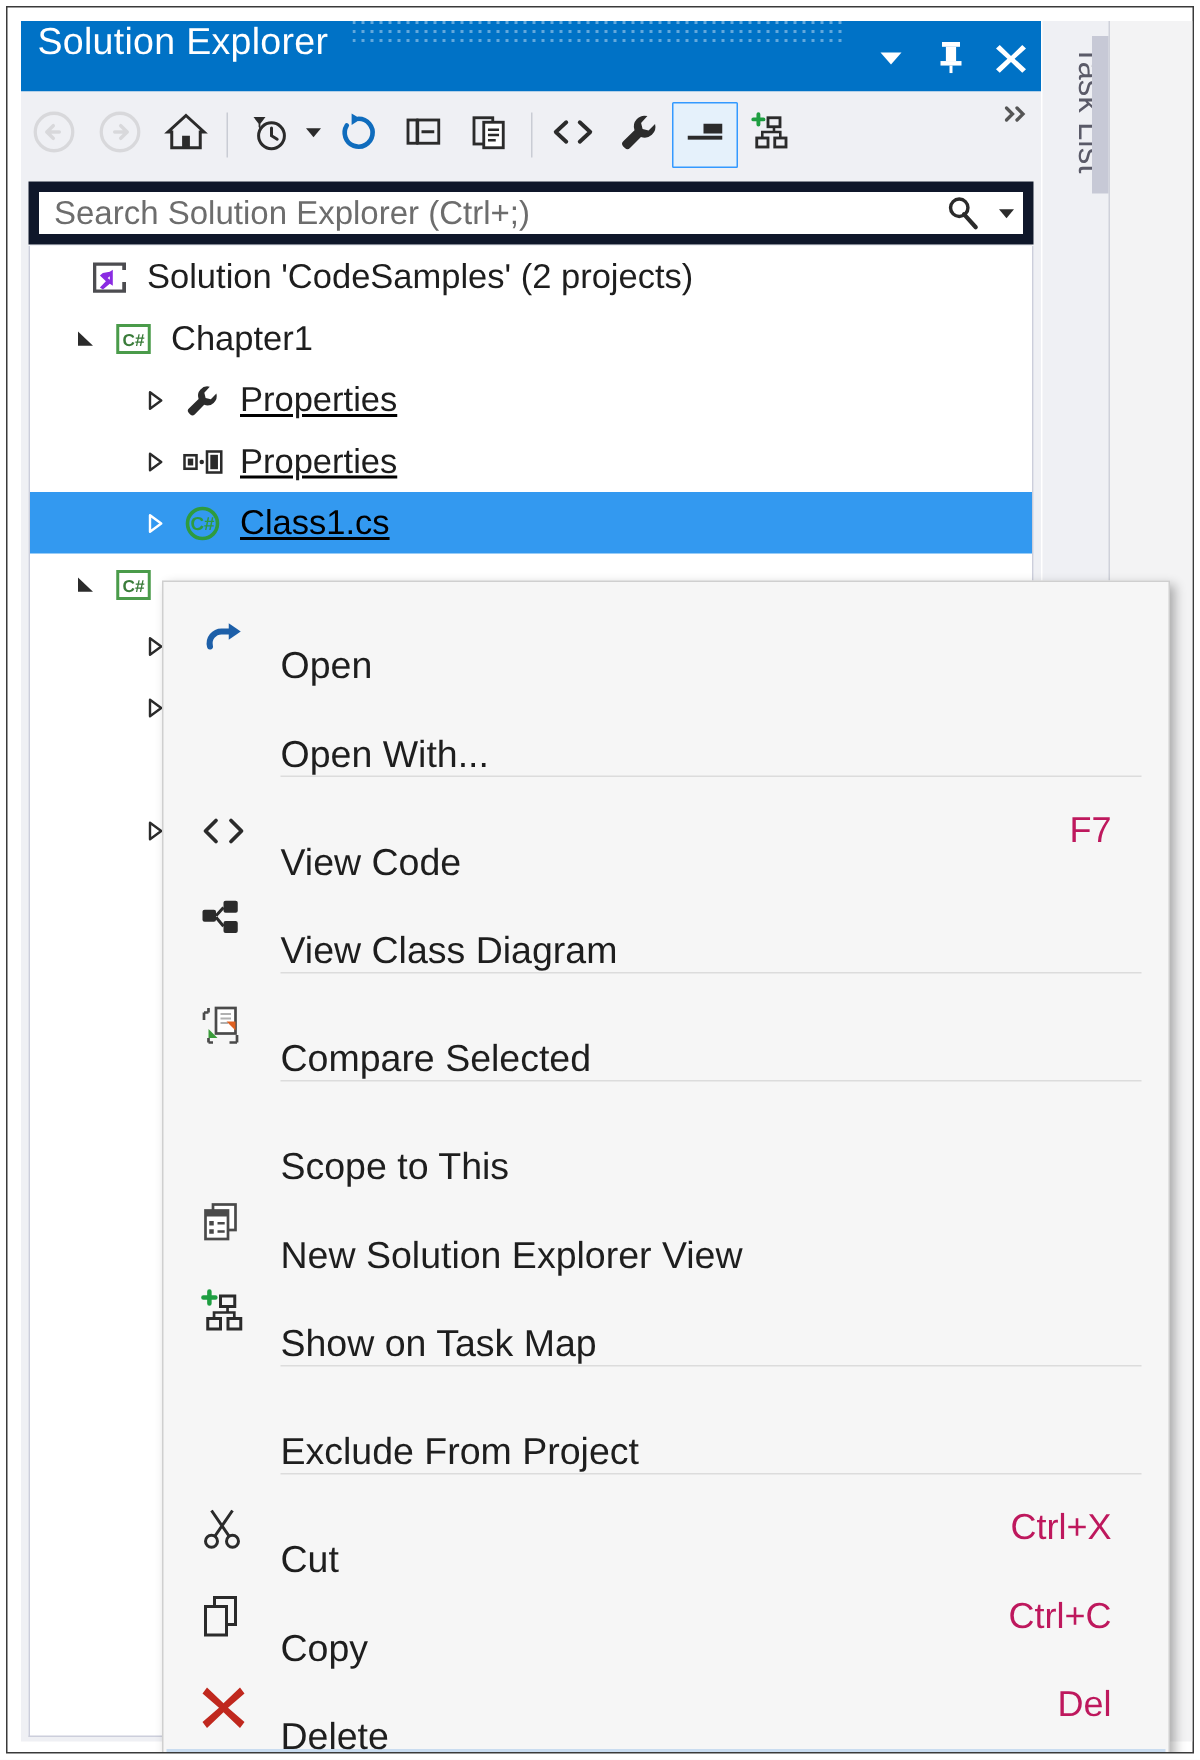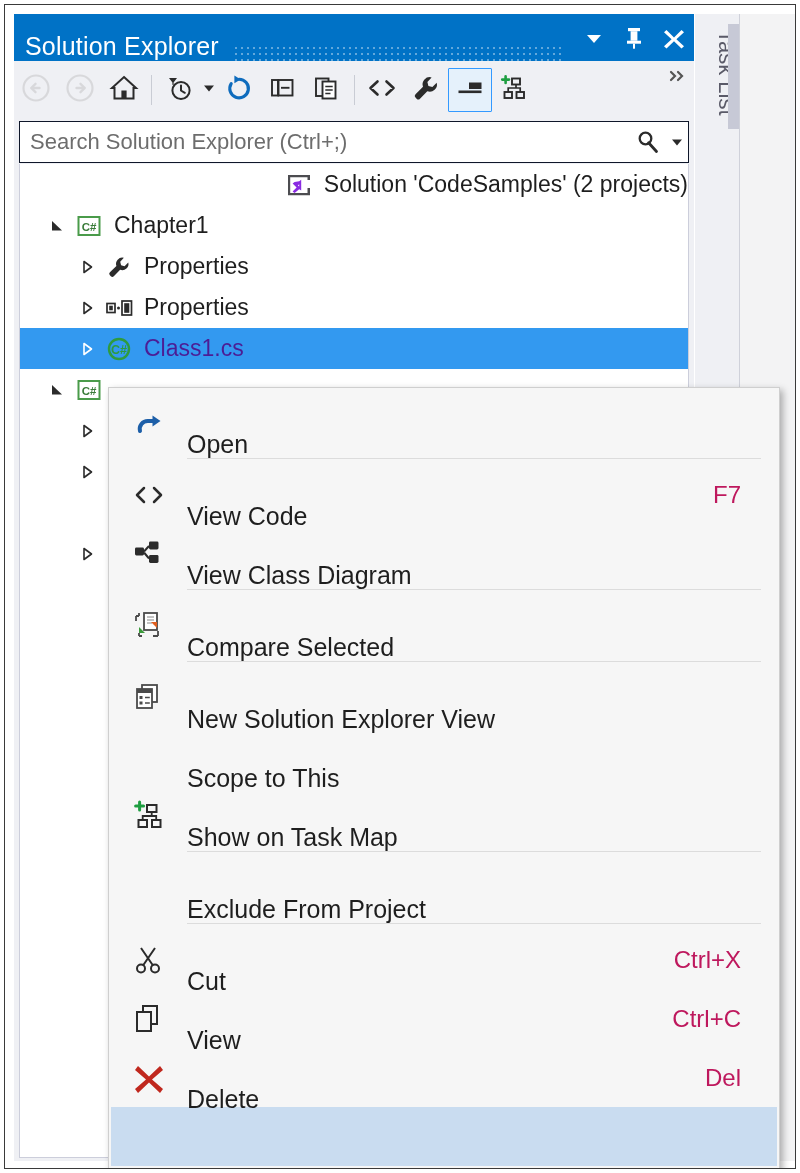--- a/index.html
+++ b/index.html
@@ -32,21 +32,21 @@
     background: #eff0f4;
   }
 
   
   #title-bar {
     position: absolute;
     left: 0; top: 0;
     width: 680px; height: 47px;
     background: #0072c6;
     display: flex;
-    align-items: flex-end;
+    align-items: flex-start;
   }
   #title-text {
     color: #ffffff;
     font-size: 25px;
     margin-left: 11px;
     letter-spacing: 0.2px;
     white-space: nowrap;
   }
   #title-grip {
     flex: 1;
@@ -101,21 +101,21 @@
     height: 44px;
     padding-top: 4px;
   }
 
   
   #search-box {
     position: absolute;
     left: 5px; top: 107px;
     width: 670px; height: 42px;
     background: #ffffff;
-    border: 1px solid #0f172a;
+    border: 7px solid #0f172a;
     box-sizing: border-box;
     display: flex;
     align-items: center;
   }
   #search-input {
     flex: 1;
     border: none; outline: none;
     background: transparent;
     font-family: "Liberation Sans", sans-serif;
     font-size: 22px;
@@ -139,40 +139,40 @@
     overflow: hidden;
   }
   .node {
     height: 41px;
     display: flex;
     align-items: center;
     white-space: nowrap;
     box-sizing: border-box;
   }
   .node.selected { background: #3399f0; }
-  .node.selected .node-label { color: #4c1d95; }
+  .node.selected .node-label { color: #000000; }
   .twisty {
     width: 30px; height: 41px;
     display: flex; align-items: center; justify-content: center;
     flex: 0 0 30px;
   }
   .node-icon {
     width: 34px; height: 41px;
     display: flex; align-items: center; justify-content: center;
     flex: 0 0 34px;
   }
   .node-label {
     font-size: 23px;
     color: #1e1e1e;
     padding-left: 8px;
   }
   .node-label.bold { font-weight: normal; }
-  .indent-0 { padding-left: 6px; justify-content: flex-end; }
+  .indent-0 { padding-left: 6px; }
   .indent-1 { padding-left: 22px; }
-  .indent-2 { padding-left: 52px; }
+  .indent-2 { padding-left: 68px; text-decoration: underline; }
 
   
   #task-list-tab {
     position: absolute;
     left: 690px; top: 9px;
     width: 44px; height: 1147px;
     background: #eff0f4;
     border-right: 1px solid #cfd1da;
   }
   #task-list-label {
@@ -566,20 +566,25 @@
       <div class="mi-icon">
         <svg width="34" height="34" viewBox="0 0 34 34">
           <path d="M8 25 a8 8 0 0 1 8 -10 L24 15" fill="none" stroke="#1d5fa8" stroke-width="4" stroke-linecap="round"></path>
           <path d="M20.5 9.5 L28.5 15 L20.5 20.5 Z" fill="#1d5fa8"></path>
         </svg>
       </div>
       <div class="mi-label">Open</div>
       <div class="mi-shortcut"></div>
     </div>
 
+    <div class="menu-item">
+      <div class="mi-icon"></div>
+      <div class="mi-label">Open With...</div>
+      <div class="mi-shortcut"></div>
+    </div>
 
     <div class="menu-sep"></div>
 
     <div class="menu-item">
       <div class="mi-icon">
         <svg width="34" height="30" viewBox="0 0 34 30">
           <path d="M12 8 L5 15 L12 22 M22 8 L29 15 L22 22" fill="none" stroke="#2b2b2b" stroke-width="2.5" stroke-linecap="round" stroke-linejoin="round"></path>
         </svg>
       </div>
       <div class="mi-label">View Code</div>
@@ -613,41 +618,41 @@
           <path d="M13 24 L7 24 L7 18 Z" fill="#3a9b3a"></path>
         </svg>
       </div>
       <div class="mi-label">Compare Selected</div>
       <div class="mi-shortcut"></div>
     </div>
 
     <div class="menu-sep"></div>
 
     <div class="menu-item">
+      <div class="mi-icon"></div>
+      <div class="mi-label">Scope to This</div>
+      <div class="mi-shortcut"></div>
+    </div>
+
+    <div class="menu-item">
       <div class="mi-icon">
         <svg width="34" height="34" viewBox="0 0 34 34">
           <rect x="10" y="4" width="15" height="17" fill="#ffffff" stroke="#4a4a4a" stroke-width="1.8"></rect>
           <rect x="5" y="8" width="15" height="19" fill="#ffffff" stroke="#4a4a4a" stroke-width="1.8"></rect>
           <rect x="5" y="8" width="15" height="4" fill="#4a4a4a"></rect>
           <rect x="7.5" y="15" width="3" height="3" fill="#4a4a4a"></rect>
           <rect x="7.5" y="20.5" width="3" height="3" fill="#4a4a4a"></rect>
           <path d="M13 16.5 L17.8 16.5 M13 22 L17.8 22" stroke="#4a4a4a" stroke-width="1.6"></path>
         </svg>
       </div>
       <div class="mi-label">New Solution Explorer View</div>
       <div class="mi-shortcut"></div>
     </div>
 
     <div class="menu-item">
-      <div class="mi-icon"></div>
-      <div class="mi-label">Scope to This</div>
-      <div class="mi-shortcut"></div>
-    </div>
-
-    <div class="menu-item">
       <div class="mi-icon">
         <svg width="34" height="34" viewBox="0 0 34 34">
           <rect x="15" y="6" width="9.5" height="7" fill="none" stroke="#2b2b2b" stroke-width="2"></rect>
           <rect x="6.5" y="21" width="8.5" height="7" fill="none" stroke="#2b2b2b" stroke-width="2"></rect>
           <rect x="20" y="21" width="8.5" height="7" fill="none" stroke="#2b2b2b" stroke-width="2"></rect>
           <path d="M19.7 13 L19.7 17 M19.7 17 L10.7 17 L10.7 21 M19.7 17 L24.2 17 L24.2 21" fill="none" stroke="#2b2b2b" stroke-width="1.8"></path>
           <path d="M7.6 3 L7.6 11 M3.6 7 L11.6 7" stroke="#1e9e41" stroke-width="3" stroke-linecap="round"></path>
         </svg>
       </div>
       <div class="mi-label">Show on Task Map</div>
@@ -676,21 +681,21 @@
       <div class="mi-shortcut">Ctrl+X</div>
     </div>
 
     <div class="menu-item">
       <div class="mi-icon">
         <svg width="34" height="34" viewBox="0 0 34 34">
           <rect x="11" y="4" width="14" height="18" fill="none" stroke="#2b2b2b" stroke-width="2"></rect>
           <rect x="5" y="10" width="14" height="19" fill="#f6f6f6" stroke="#2b2b2b" stroke-width="2"></rect>
         </svg>
       </div>
-      <div class="mi-label">View</div>
+      <div class="mi-label">Copy</div>
       <div class="mi-shortcut">Ctrl+C</div>
     </div>
 
     <div class="menu-item">
       <div class="mi-icon">
         <svg width="34" height="34" viewBox="0 0 34 34">
           <path d="M6 5 L17 15.5 L28 5 L31 9 L20 18.5 L31 28 L28 32 L17 21.5 L6 32 L3 28 L14 18.5 L3 9 Z" fill="#c0281e"></path>
         </svg>
       </div>
       <div class="mi-label">Delete</div>

